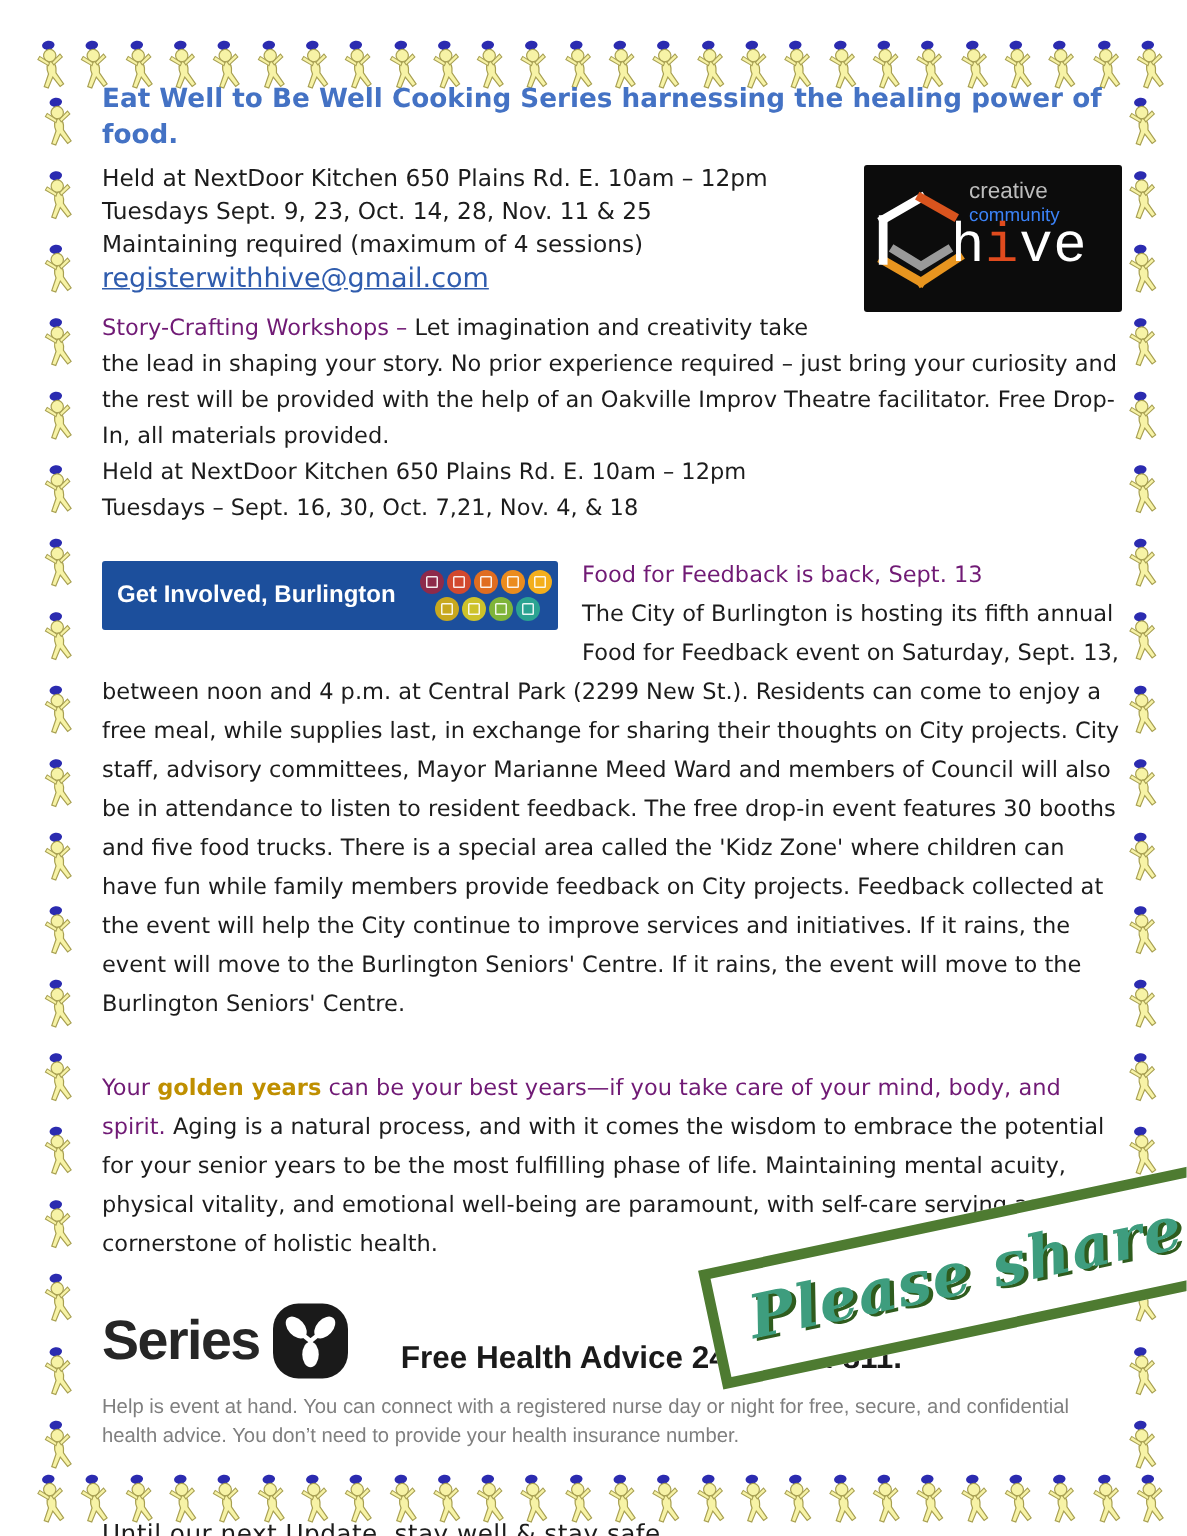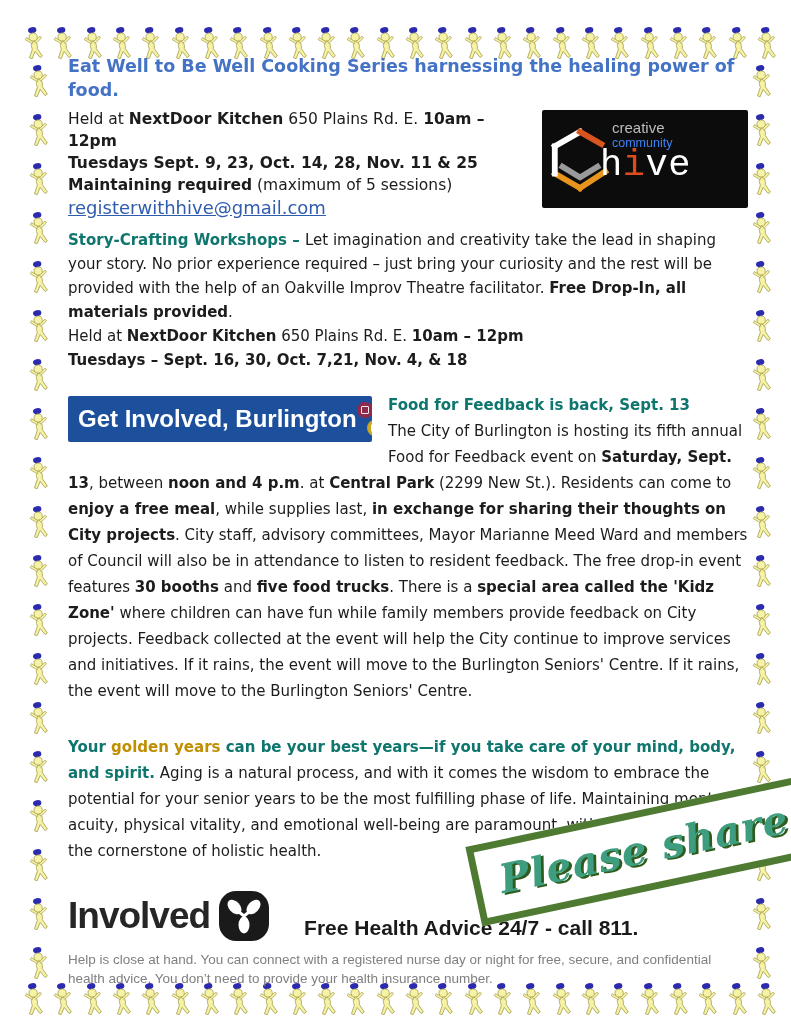--- a/index.html
+++ b/index.html
@@ -17,40 +17,40 @@
   .border-col.right{right:16px;}
   .fig{transform:rotate(-8deg);flex:0 0 auto;}
 
   
   .content{position:absolute;left:68px;top:52px;width:682px;}
   .h-blue{font-size:17.5px;line-height:24px;font-weight:700;color:#4472c4;margin:2px 0 6px;}
   p{margin:0;}
   .body-txt{font-size:15px;line-height:26px;color:#1c1c1c;}
   .tight{line-height:22px;font-size:15.5px;}
   .story{line-height:24px;margin-top:8px;}
-  .run-b{font-weight:700;}
-  .run-hb{font-weight:700;color:#0f766e;}
+  .run-b{font-weight:400;}
+  .run-hb{font-weight:400;color:#701a75;}
   .run-gold{font-weight:700;color:#bf8f00;text-align:center;}
   .link{color:#2f5cad;text-decoration:underline;font-size:18px;line-height:24px;}
 
   
   .hive{float:right;width:172px;height:98px;background:#0c0c0c;margin:2px 2px 10px 14px;
-        position:relative;border-radius:2px;padding-left:34px;}
+        position:relative;border-radius:2px;}
   .hive-text{position:absolute;left:70px;top:10px;font-family:"Liberation Sans",sans-serif;}
   .hive-text .t1{color:#bdbdbd;font-size:15px;line-height:16px;}
   .hive-text .t2{color:#3b82f6;font-size:12.5px;line-height:14px;}
   .hive-word{position:absolute;left:58px;top:34px;font-family:Liberation Mono, monospace;
              font-size:37px;font-weight:400;color:#ffffff;letter-spacing:0.5px;}
   .hive-word .i{color:#e04b1e;}
 
   
   .banner{float:left;width:304px;height:46px;background:#1c4f9c;margin:4px 16px 6px 0;
           display:flex;align-items:center;border-radius:2px;position:relative;overflow:hidden;}
   .banner-label{font-family:"Liberation Sans",sans-serif;font-weight:700;color:#ffffff;
-                font-size:24px;padding-left:10px;white-space:nowrap;}
+                font-size:16px;padding-left:10px;white-space:nowrap;}
   .icon-grid{margin-left:auto;padding-right:4px;display:flex;flex-direction:column;gap:2px;}
   .icon-row{display:flex;gap:2px;}
   .icon-row.second{margin-left:10px;}
   .bcircle{width:16px;height:16px;border-radius:50%;position:relative;flex:0 0 auto;}
   .bcircle::after{content:"";position:absolute;left:4px;top:4px;width:6px;height:6px;
                   border:1px solid rgba(255,255,255,.9);border-radius:1px;}
 
   .sec{margin-top:20px;}
   .golden{clear:both;margin-top:30px;}
 
@@ -829,21 +829,21 @@
             <path d="M15 50 L33 61 L51 50" stroke="#9a9a9a"></path>
           </g>
         </svg>
         <div class="hive-text">
           <div class="t1">creative</div>
           <div class="t2">community</div>
         </div>
         <div class="hive-word"><span>h</span><span class="i">i</span><span>ve</span></div>
       </div>
 
-      <p class="body-txt tight"><span>Held at </span><span class="run-b">NextDoor Kitchen</span><span> 650 Plains Rd. E. </span><span class="run-b">10am – 12pm</span><br><span class="run-b">Tuesdays Sept. 9, 23, Oct. 14, 28, Nov. 11 &amp; 25</span><br><span class="run-b">Maintaining required</span><span> (maximum of 5 sessions)</span></p>
+      <p class="body-txt tight"><span>Held at </span><span class="run-b">NextDoor Kitchen</span><span> 650 Plains Rd. E. </span><span class="run-b">10am – 12pm</span><br><span class="run-b">Tuesdays Sept. 9, 23, Oct. 14, 28, Nov. 11 &amp; 25</span><br><span class="run-b">Maintaining required</span><span> (maximum of 4 sessions)</span></p>
       <div><a class="link" href="#">registerwithhive@gmail.com</a></div>
     </div>
 
     <p class="body-txt story"><span class="run-hb">Story-Crafting Workshops – </span><span>Let imagination and creativity take the lead in shaping your story. No prior experience required – just bring your curiosity and the rest will be provided with the help of an Oakville Improv Theatre facilitator. </span><span class="run-b">Free Drop-In, all materials provided</span><span>.</span><br><span>Held at </span><span class="run-b">NextDoor Kitchen</span><span> 650 Plains Rd. E. </span><span class="run-b">10am – 12pm</span><br><span class="run-b">Tuesdays – Sept. 16, 30, Oct. 7,21, Nov. 4, &amp; 18</span></p>
 
     <div class="sec">
       <div class="banner">
         <span class="banner-label">Get Involved, Burlington</span>
         <span class="icon-grid">
           <span class="icon-row">
@@ -861,33 +861,33 @@
           </span>
         </span>
       </div>
       <p class="body-txt"><span class="run-hb">Food for Feedback is back, Sept. 13</span><br><span>The City of Burlington is hosting its fifth annual Food for Feedback event on </span><span class="run-b">Saturday, Sept. 13</span><span>, between </span><span class="run-b">noon and 4 p.m</span><span>. at </span><span class="run-b">Central Park</span><span> (2299 New St.). Residents can come to </span><span class="run-b">enjoy a free meal</span><span>, while supplies last, </span><span class="run-b">in exchange for sharing their thoughts on City projects</span><span>. City staff, advisory committees, Mayor Marianne Meed Ward and members of Council will also be in attendance to listen to resident feedback. The free drop-in event features </span><span class="run-b">30 booths</span><span> and </span><span class="run-b">five food trucks</span><span>. There is a </span><span class="run-b">special area called the 'Kidz Zone'</span><span> where children can have fun while family members provide feedback on City projects. Feedback collected at the event will help the City continue to improve services and initiatives. If it rains, the event will move to the Burlington Seniors' Centre. If it rains, the event will move to the Burlington Seniors' Centre.</span></p>
     </div>
 
     <p class="body-txt golden"><span class="run-hb">Your </span><span class="run-gold">golden years</span><span class="run-hb"> can be your best years—if you take care of your mind, body, and spirit.</span><span> Aging is a natural process, and with it comes the wisdom to embrace the potential for your senior years to be the most fulfilling phase of life. Maintaining mental acuity, physical vitality, and emotional well-being are paramount, with self-care serving as the cornerstone of holistic health.</span></p>
 
     <div class="ontario">
       <div class="ontario-row">
-        <span class="ont-word">Involved</span>
+        <span class="ont-word">Series</span>
         <svg class="trillium" width="52" height="52" viewBox="0 0 52 52">
           <rect x="1" y="1" width="50" height="50" rx="17" fill="#1a1a1a"></rect>
           <g fill="#ffffff">
             <ellipse cx="16.5" cy="17" rx="5.5" ry="8.5" transform="rotate(-42 16.5 17)"></ellipse>
             <ellipse cx="35.5" cy="17" rx="5.5" ry="8.5" transform="rotate(42 35.5 17)"></ellipse>
             <ellipse cx="26" cy="35" rx="5.5" ry="8.5"></ellipse>
           </g>
           <path d="M26 26 L26 38 M26 26 L16 18 M26 26 L36 18" stroke="#ffffff" stroke-width="3" fill="none"></path>
         </svg>
         <span class="health-head">Free Health Advice 24/7  -  call 811.</span>
       </div>
-      <p class="health-desc">Help is close at hand. You can connect with a registered nurse day or night for free, secure, and confidential health advice.  You don’t need to provide your health insurance number.</p>
+      <p class="health-desc">Help is event at hand. You can connect with a registered nurse day or night for free, secure, and confidential health advice.  You don’t need to provide your health insurance number.</p>
     </div>
 
     <div class="closing">
       <div class="close-line">Until our next Update, stay well &amp; stay safe,</div>
 
     </div>
 
     <div class="stamp">
       <span class="stamp-text">Please share</span>
     </div>

